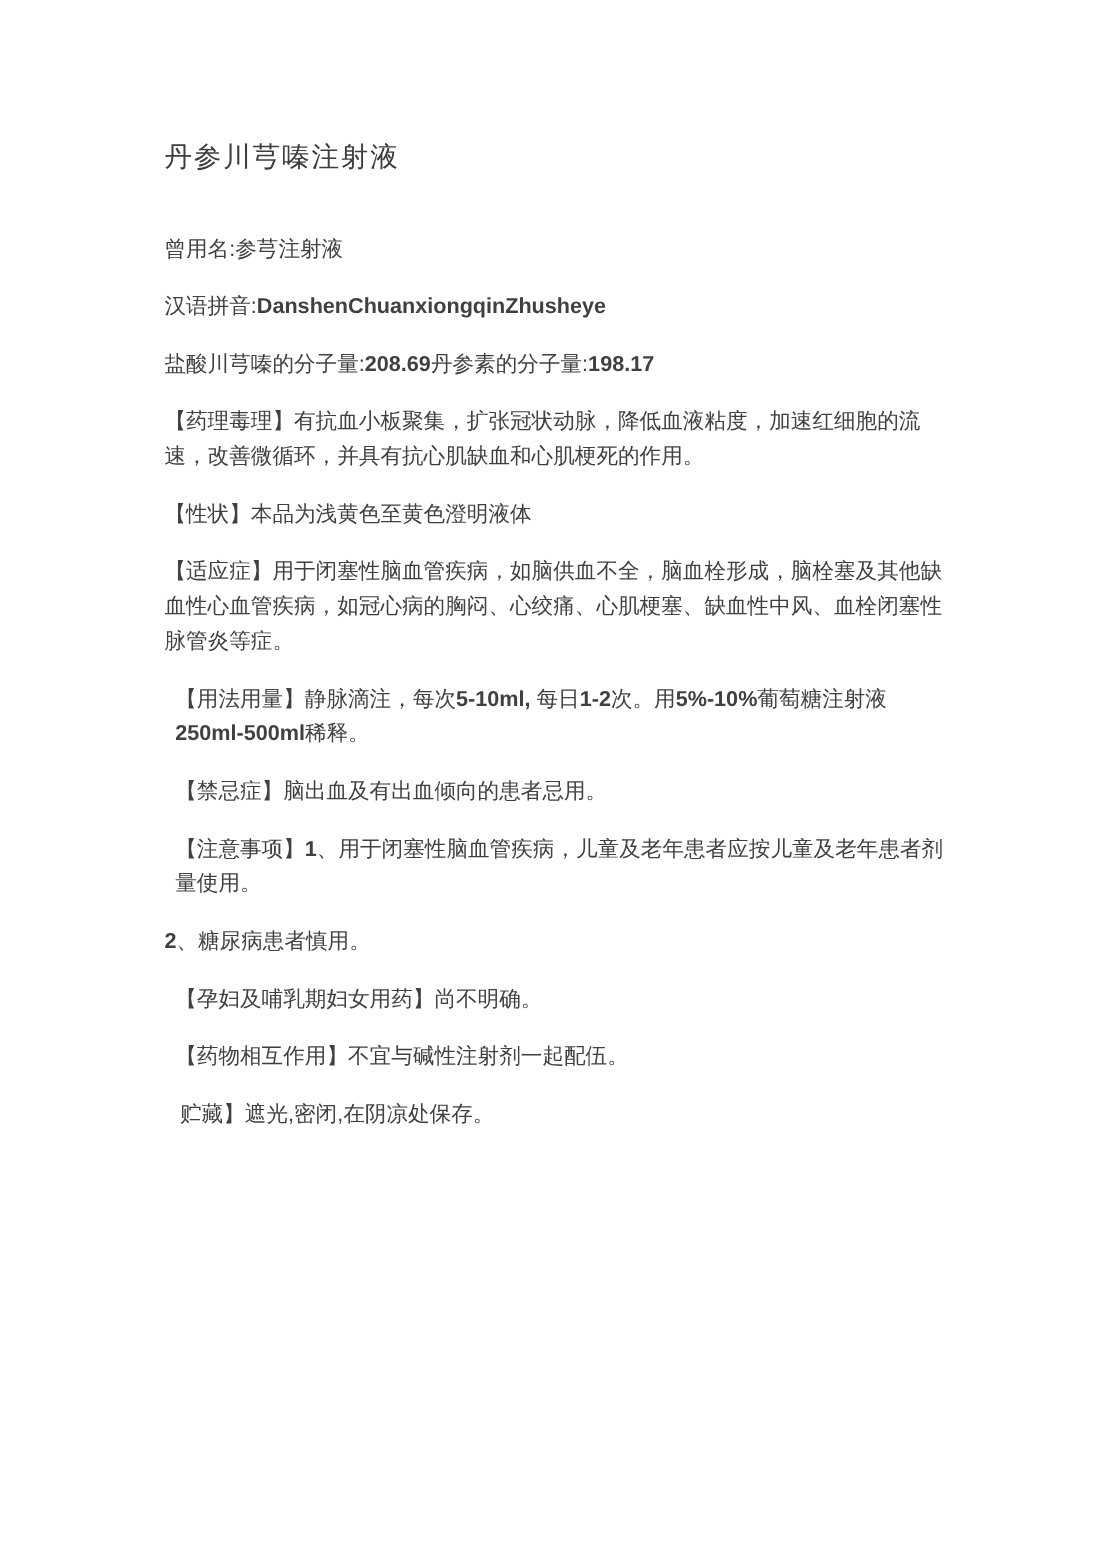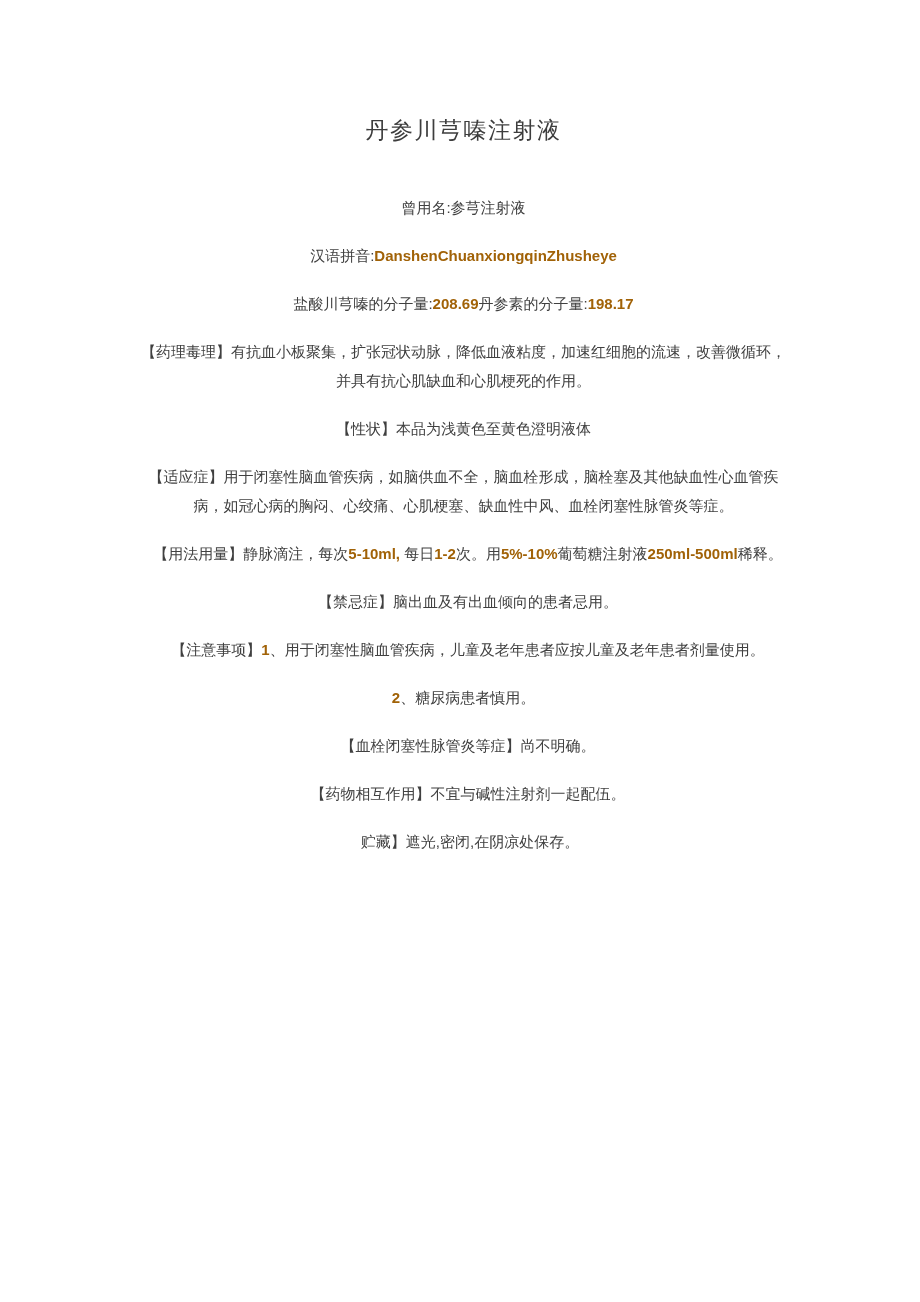--- a/index.html
+++ b/index.html
@@ -5,53 +5,52 @@
   html, body { margin: 0; padding: 0; background: #ffffff; }
   body {
     width: 920px; height: 1302px; overflow: hidden;
     font-family: "Liberation Sans", sans-serif;
   }
   .page {
     box-sizing: border-box;
     width: 920px; height: 1302px;
     padding: 113px 130px 40px 137px;
     background: #ffffff;
-    text-align: center;
   }
   .title {
     font-family: "Liberation Sans", sans-serif;
     font-size: 23px; line-height: 34px; font-weight: 400;
     letter-spacing: 1.5px;
     color: #3d3d3d;
     margin: 0 0 46px 0;
   }
   .para {
     font-family: "Liberation Sans", sans-serif;
-    font-size: 15px; line-height: 29px; font-weight: 400;
+    font-size: 18px; line-height: 29px; font-weight: 400;
     color: #404040;
     max-width: 655px;
     margin: 0 0 19px 0;
   }
-  .para .run-bold { font-weight: 700; color: #a16207; }
+  .para .run-bold { font-weight: 700; color: #404040; }
   .para.ind1 { padding-left: 9px; }
   .para.ind2 { padding-left: 13px; }
 </style>
 </head>
 <body>
 
 <div class="page">
   <h1 class="title">丹参川芎嗪注射液</h1>
   <div id="paragraphs">
       <div class="para"><span class="run">曾用名:参芎注射液</span></div>
       <div class="para"><span class="run">汉语拼音:</span><span class="run-bold">DanshenChuanxiongqinZhusheye</span></div>
       <div class="para"><span class="run">盐酸川芎嗪的分子量:</span><span class="run-bold">208.69</span><span class="run">丹参素的分子量:</span><span class="run-bold">198.17</span></div>
       <div class="para"><span class="run">【药理毒理】有抗血小板聚集，扩张冠状动脉，降低血液粘度，加速红细胞的流速，改善微循环，并具有抗心肌缺血和心肌梗死的作用。</span></div>
       <div class="para"><span class="run">【性状】本品为浅黄色至黄色澄明液体</span></div>
       <div class="para"><span class="run">【适应症】用于闭塞性脑血管疾病，如脑供血不全，脑血栓形成，脑栓塞及其他缺血性心血管疾病，如冠心病的胸闷、心绞痛、心肌梗塞、缺血性中风、血栓闭塞性脉管炎等症。</span></div>
       <div class="para ind1"><span class="run">【用法用量】静脉滴注，每次</span><span class="run-bold">5-10ml,</span><span class="run"> 每日</span><span class="run-bold">1-2</span><span class="run">次。用</span><span class="run-bold">5%-10%</span><span class="run">葡萄糖注射液</span><span class="run-bold">250ml-500ml</span><span class="run">稀释。</span></div>
       <div class="para ind1"><span class="run">【禁忌症】脑出血及有出血倾向的患者忌用。</span></div>
       <div class="para ind1"><span class="run">【注意事项】</span><span class="run-bold">1</span><span class="run">、用于闭塞性脑血管疾病，儿童及老年患者应按儿童及老年患者剂量使用。</span></div>
       <div class="para"><span class="run-bold">2</span><span class="run">、糖尿病患者慎用。</span></div>
-      <div class="para ind1"><span class="run">【血栓闭塞性脉管炎等症】尚不明确。</span></div>
+      <div class="para ind1"><span class="run">【孕妇及哺乳期妇女用药】尚不明确。</span></div>
       <div class="para ind1"><span class="run">【药物相互作用】不宜与碱性注射剂一起配伍。</span></div>
       <div class="para ind2"><span class="run">贮藏】遮光,密闭,在阴凉处保存。</span></div>
     </div>
 </div>
 
 </body></html>

